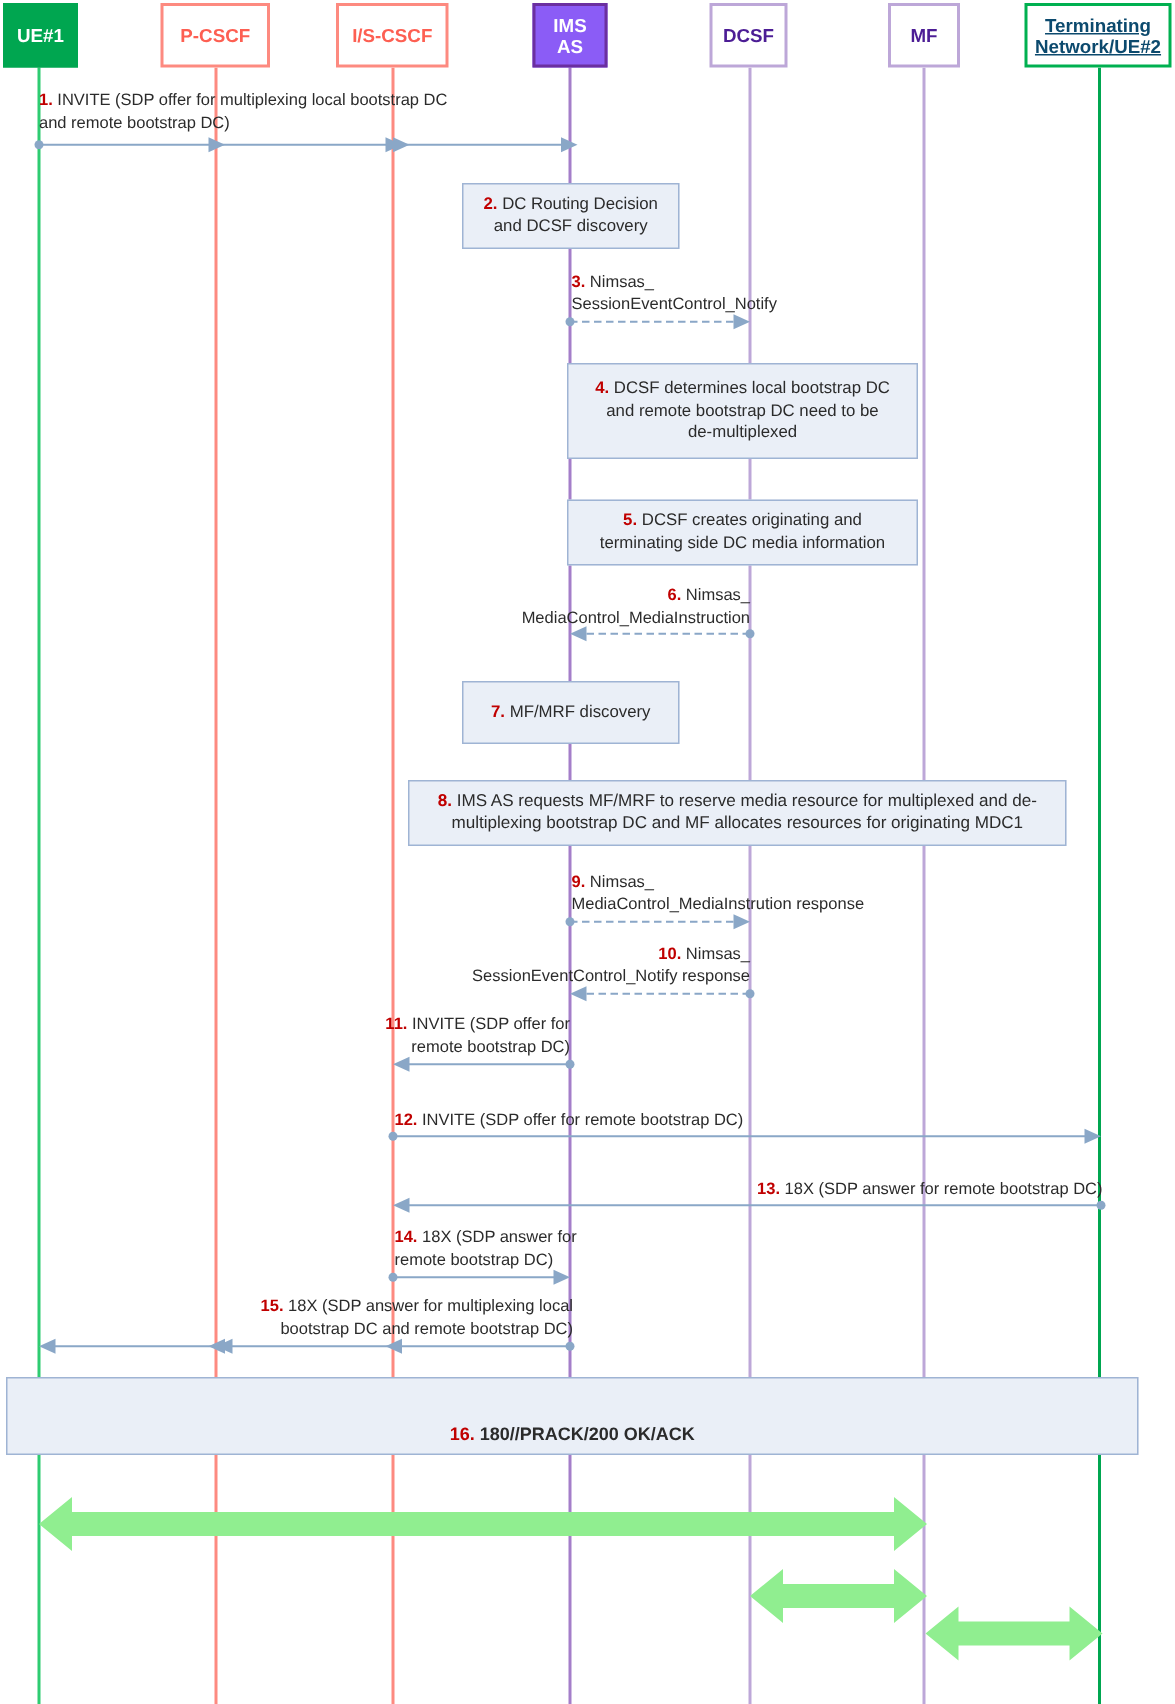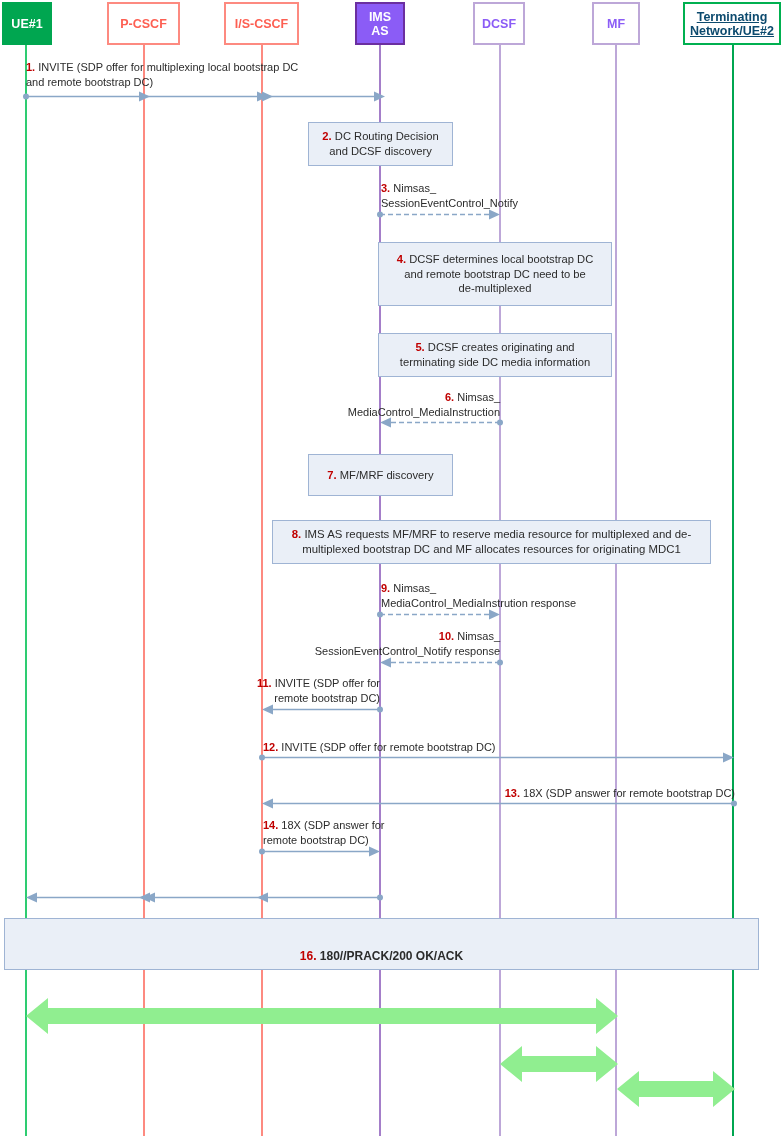--- a/index.html
+++ b/index.html
@@ -32,21 +32,21 @@
     font-weight:bold;
     font-size:12.5px;
     line-height:1.12;
     border-width:2px;
     border-style:solid;
     padding:2px 3px;
   }
   .actor.green{background:#00a650;border-color:#00a650;color:#ffffff;}
   .actor.pink{background:#ffffff;border-color:#fd8a80;color:#fd5f52;}
   .actor.purple{background:#8b5cf6;border-color:#6b2fa0;color:#ffffff;}
-  .actor.lilac{background:#ffffff;border-color:#bda7d8;color:#8b5cf6;}
+  .actor.lilac{background:#ffffff;border-color:#bda7d8;color:#4c1d95;}
   .actor.outgreen{background:#ffffff;border-color:#00b050;color:#0c4a6e;text-decoration:underline;}
 
   
   .msg-label{
     position:absolute;
     font-size:11px;
     line-height:1.32;
     color:#2b2b2b;
     white-space:nowrap;
   }
@@ -187,21 +187,21 @@
 
   <div class="note" style="left:308px;top:454px;width:145px;height:42px;">
     <div>
       <span class="num">7.</span><span> MF/MRF discovery</span>
     </div>
   </div>
 
   <div class="note wide" style="left:272px;top:520px;width:439px;height:44px;">
     <div>
       <span class="num">8.</span><span> IMS AS requests MF/MRF to reserve media resource for multiplexed and de-</span><br>
-      <span>multiplexed bootstrap DC and MF allocates resources for originating MDC1</span>
+      <span>multiplexing bootstrap DC and MF allocates resources for originating MDC1</span>
     </div>
   </div>
 
   <div class="msg-label left" style="left:381px;top:581px;width:320px;">
     <span class="num">9.</span><span> Nimsas_</span><br>
     <span>MediaControl_MediaInstrution response</span>
   </div>
   <div class="arrow" style="left:374px;top:609px;width:135px;">
     <svg width="135" height="11" viewBox="0 0 135 11">
       <circle cx="6" cy="5.5" r="3" fill="#8aa7c7"></circle>
@@ -261,20 +261,24 @@
     <span>remote bootstrap DC)</span>
   </div>
   <div class="arrow" style="left:256px;top:846px;width:133px;">
     <svg width="133" height="11" viewBox="0 0 133 11">
       <circle cx="6" cy="5.5" r="3" fill="#8aa7c7"></circle>
       <line x1="6" y1="5.5" x2="116" y2="5.5" stroke="#8aa7c7" stroke-width="1.4"></line>
       <polygon points="124,5.5 113,0.5 113,10.5" fill="#8aa7c7"></polygon>
     </svg>
   </div>
 
+  <div class="msg-label right" style="left:110px;top:864px;width:272px;">
+    <span class="num">15.</span><span> 18X (SDP answer for multiplexing local</span><br>
+    <span>bootstrap DC and remote bootstrap DC)</span>
+  </div>
   <div class="arrow" style="left:20px;top:892px;width:370px;">
     <svg width="370" height="11" viewBox="0 0 370 11">
       <circle cx="360" cy="5.5" r="3" fill="#8aa7c7"></circle>
       <line x1="360" y1="5.5" x2="14" y2="5.5" stroke="#8aa7c7" stroke-width="1.4"></line>
       <polygon points="6,5.5 17,0.5 17,10.5" fill="#8aa7c7"></polygon>
       <polygon points="119,5.5 130,0.5 130,10.5" fill="#8aa7c7"></polygon>
       <polygon points="124,5.5 135,0.5 135,10.5" fill="#8aa7c7"></polygon>
       <polygon points="237,5.5 248,0.5 248,10.5" fill="#8aa7c7"></polygon>
     </svg>
   </div>

